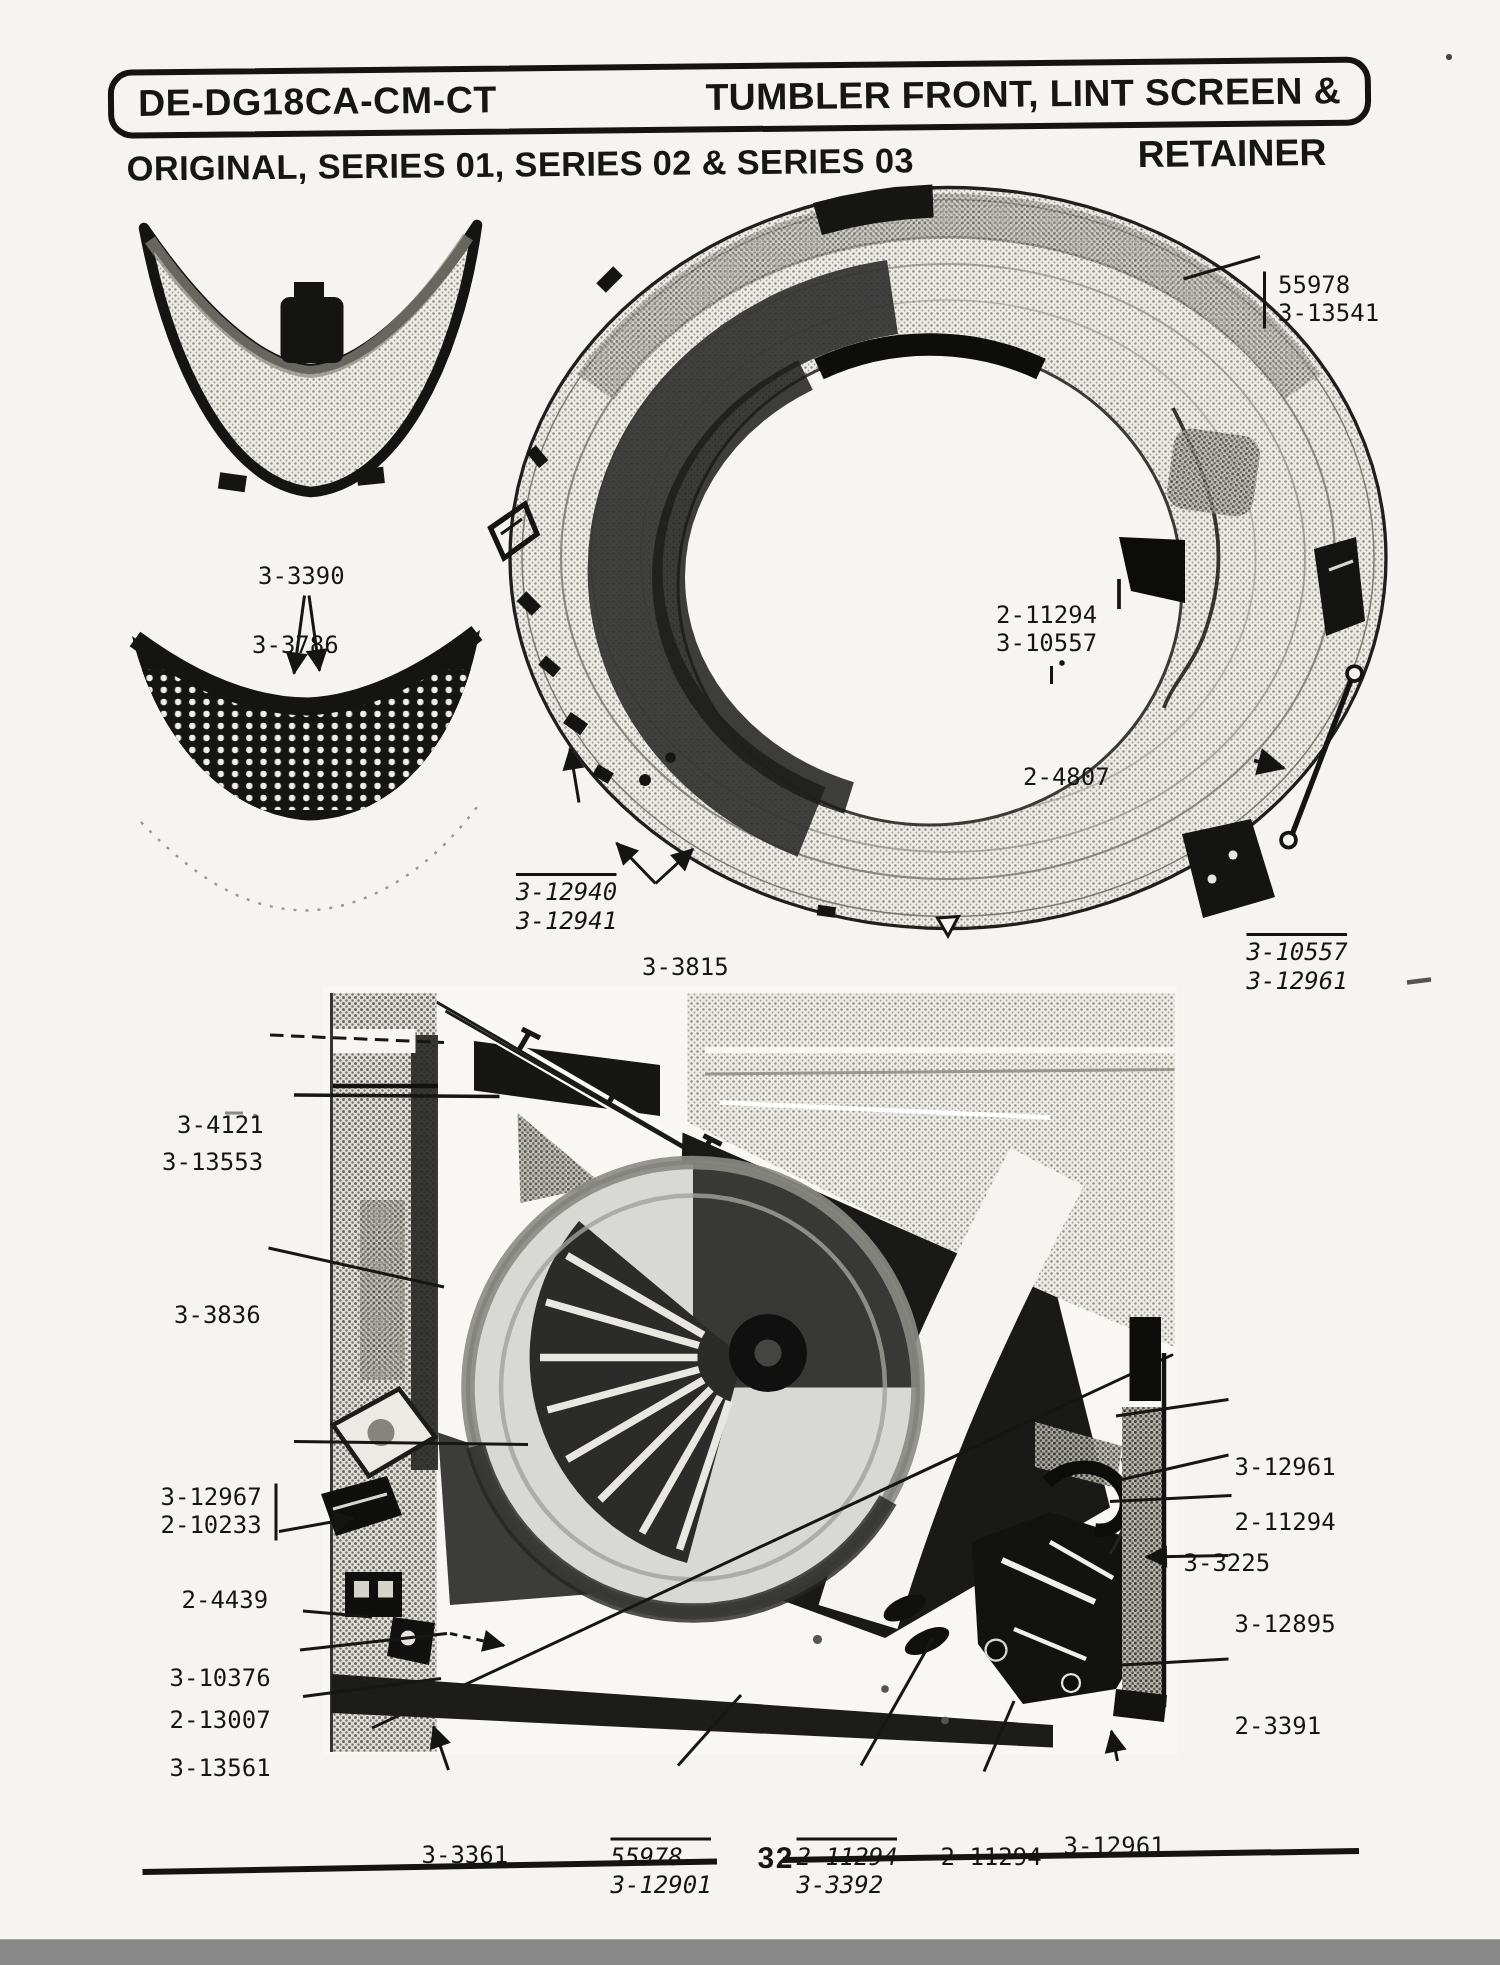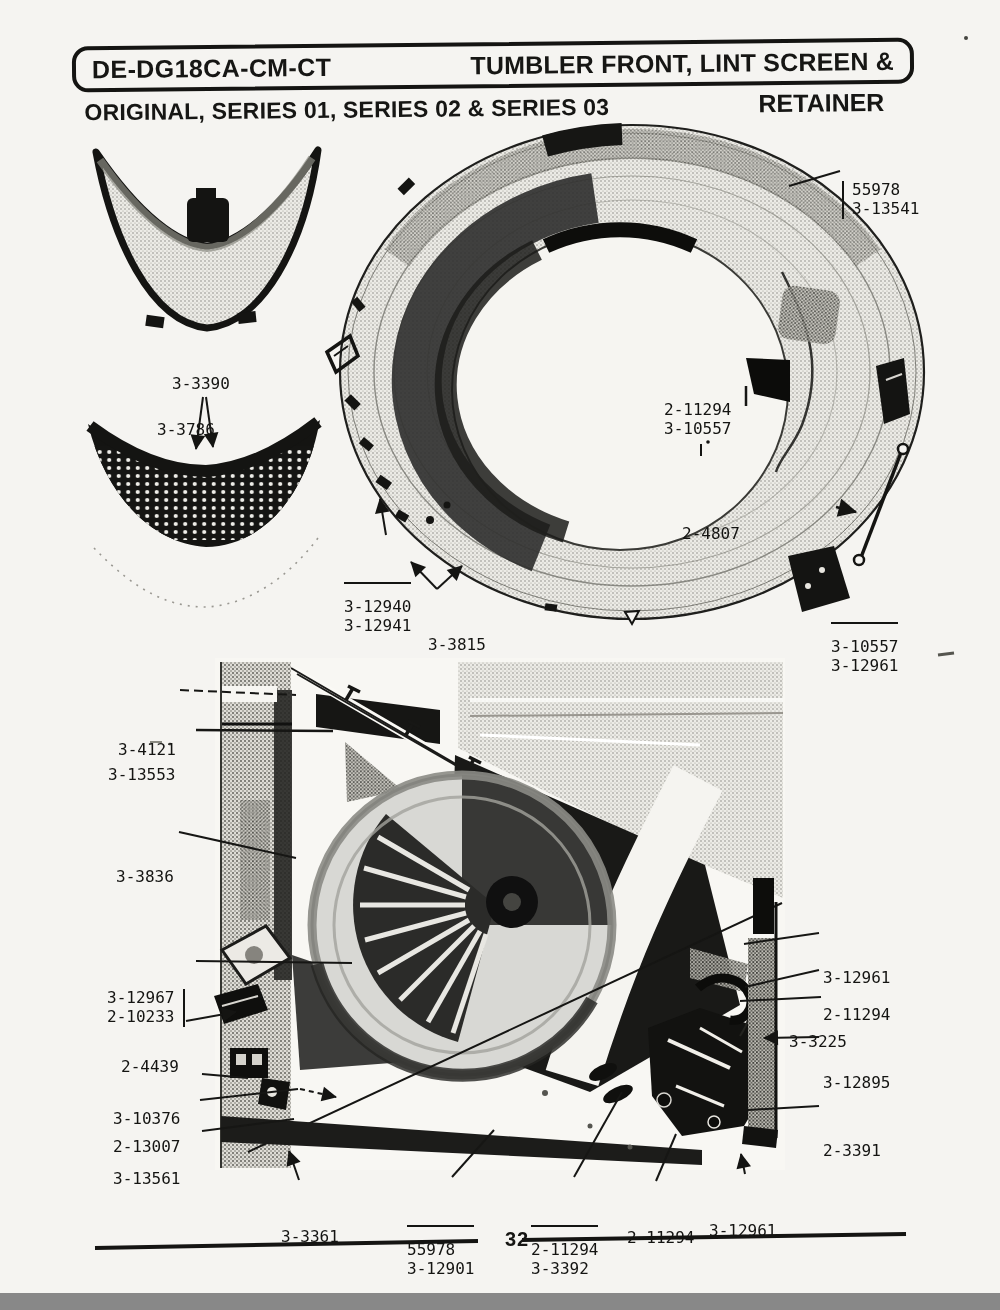--- a/index.html
+++ b/index.html
@@ -13,21 +13,21 @@
               border-radius:16px;display:flex;align-items:center;justify-content:space-between;
               padding:0 16px;box-sizing:border-box;background:transparent;}
   .model{font-weight:bold;font-size:25px;letter-spacing:.4px;}
   .title1{font-weight:bold;font-size:25px;letter-spacing:.2px;}
   .series{position:absolute;left:84px;top:95px;font-weight:bold;font-size:23px;letter-spacing:.2px;}
   .retainer{position:absolute;left:758px;top:92px;font-weight:bold;font-size:25px;}
   
   .co{position:absolute;font-family:"DejaVu Sans Mono",monospace;font-size:16px;line-height:1.18;
       color:#141412;white-space:nowrap;margin-top:45px;}
   .co span{display:block;}
-  .co.overline{border-top:2.5px solid #141412;padding-top:14px;}
+  .co.overline{border-top:2.5px solid #141412;padding-top:2px;font-style:italic;}
   .co.bar-left{border-left:2.5px solid #141412;padding-left:8px;}
   .co.bar-right{border-right:2.5px solid #141412;padding-right:9px;}
   .pagenum{position:absolute;left:487px;top:1228px;font-weight:bold;font-size:20px;letter-spacing:1px;margin-left:18px;}
 </style>
 </head>
 <body>
 
 <div class="page">
 
 <svg class="art" width="1000" height="1310" viewBox="0 0 1000 1310">
@@ -278,32 +278,32 @@
     <span class="model">DE-DG18CA-CM-CT</span>
     <span class="title1">TUMBLER FRONT, LINT SCREEN &amp;</span>
   </div>
   <div class="series">ORIGINAL, SERIES 01, SERIES 02 &amp; SERIES 03</div>
   <div class="retainer">RETAINER</div>
 </div>
 
 <div class="co" style="left:172px;top:330px">
   <span>3-3390</span>
 </div>
-<div class="co" style="left:157px;top:376px">
+<div class="co" style="left:168px;top:376px">
   <span>3-3786</span>
 </div>
 <div class="co bar-left" style="left:842px;top:136px">
   <span>55978</span>
   <span>3-13541</span>
 </div>
 <div class="co" style="left:664px;top:356px">
   <span>2-11294</span>
   <span>3-10557</span>
 </div>
-<div class="co" style="left:682px;top:480px">
+<div class="co" style="left:682px;top:464px">
   <span>2-4807</span>
 </div>
 <div class="co overline" style="left:344px;top:537px">
   <span>3-12940</span>
   <span>3-12941</span>
 </div>
 <div class="co" style="left:428px;top:591px">
   <span>3-3815</span>
 </div>
 <div class="co overline" style="left:831px;top:577px">

